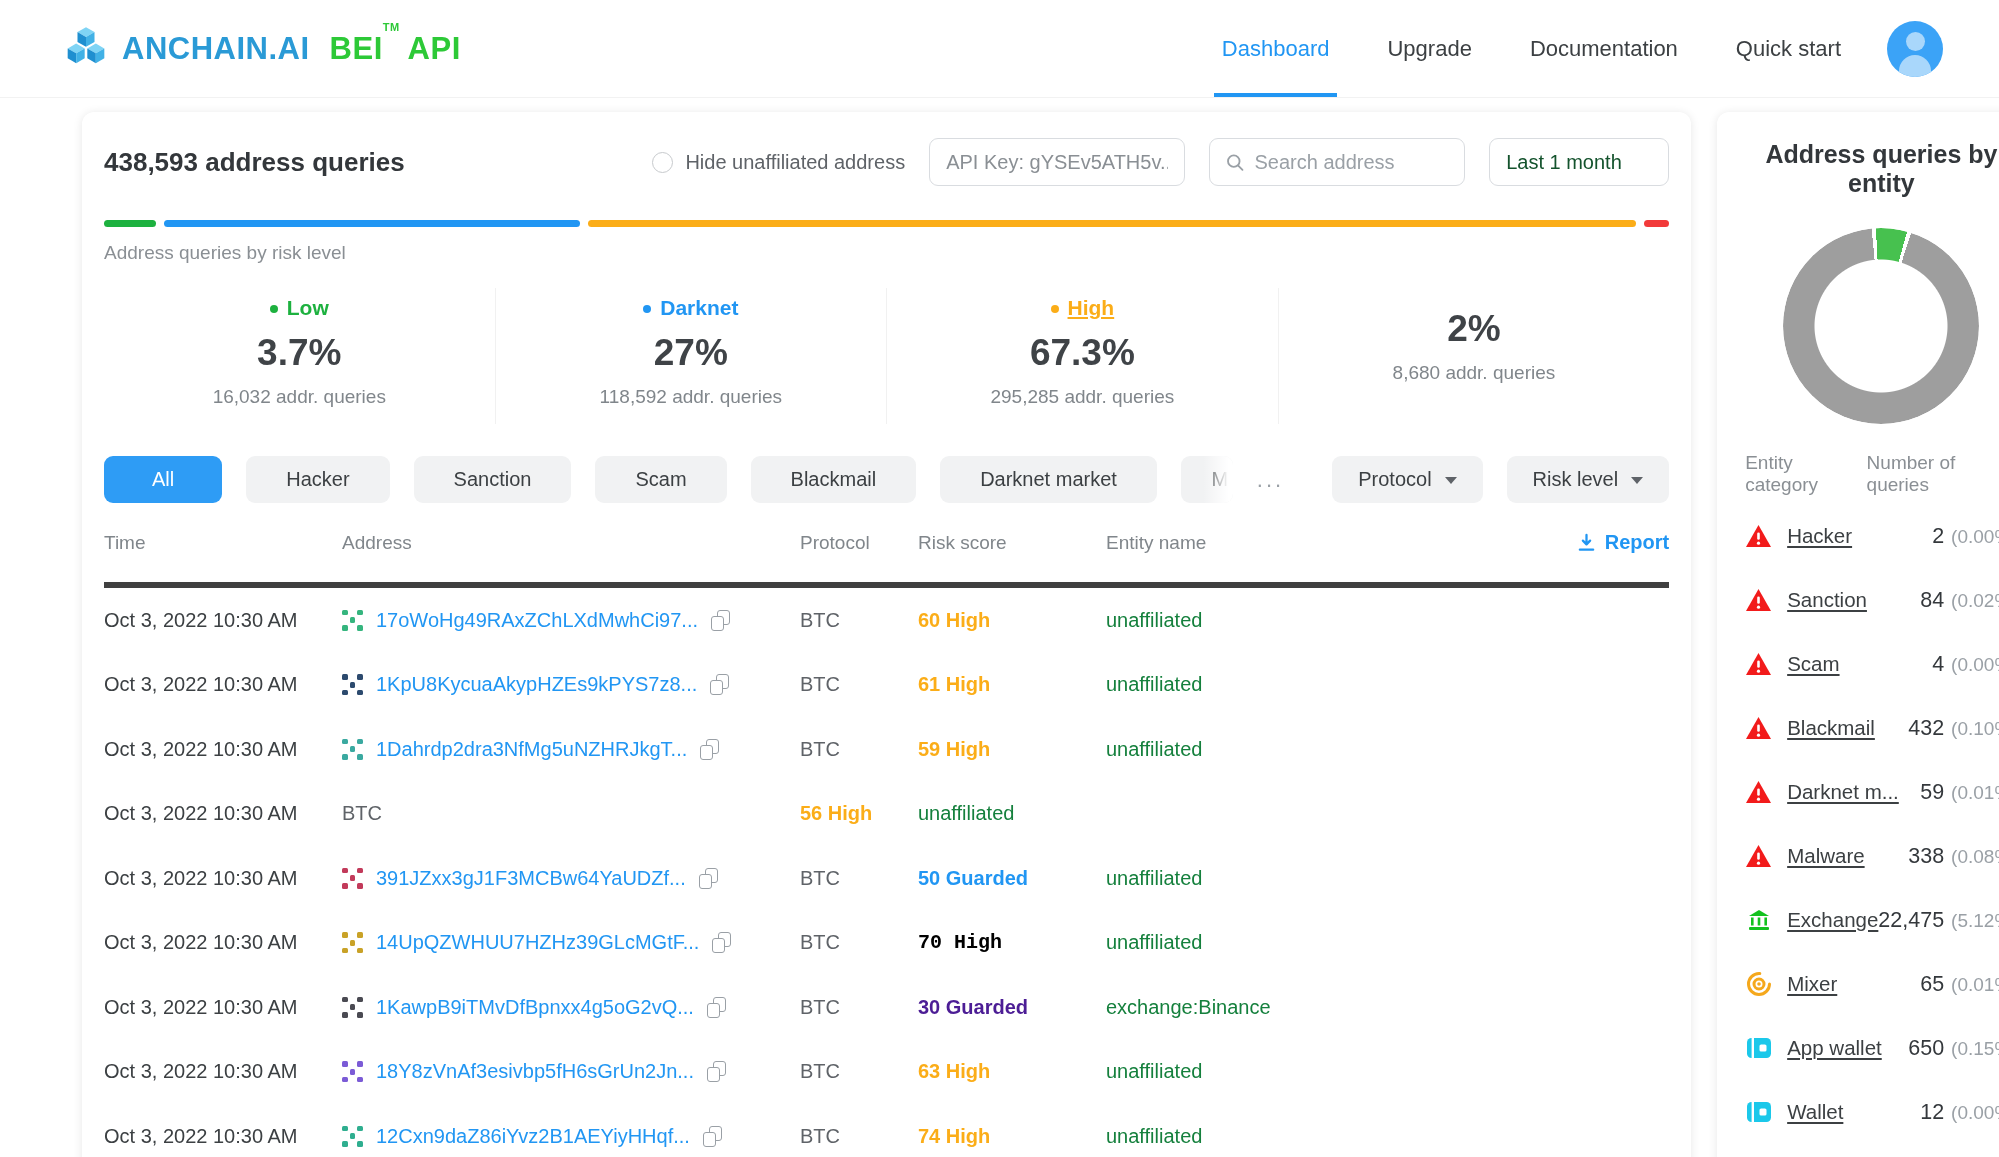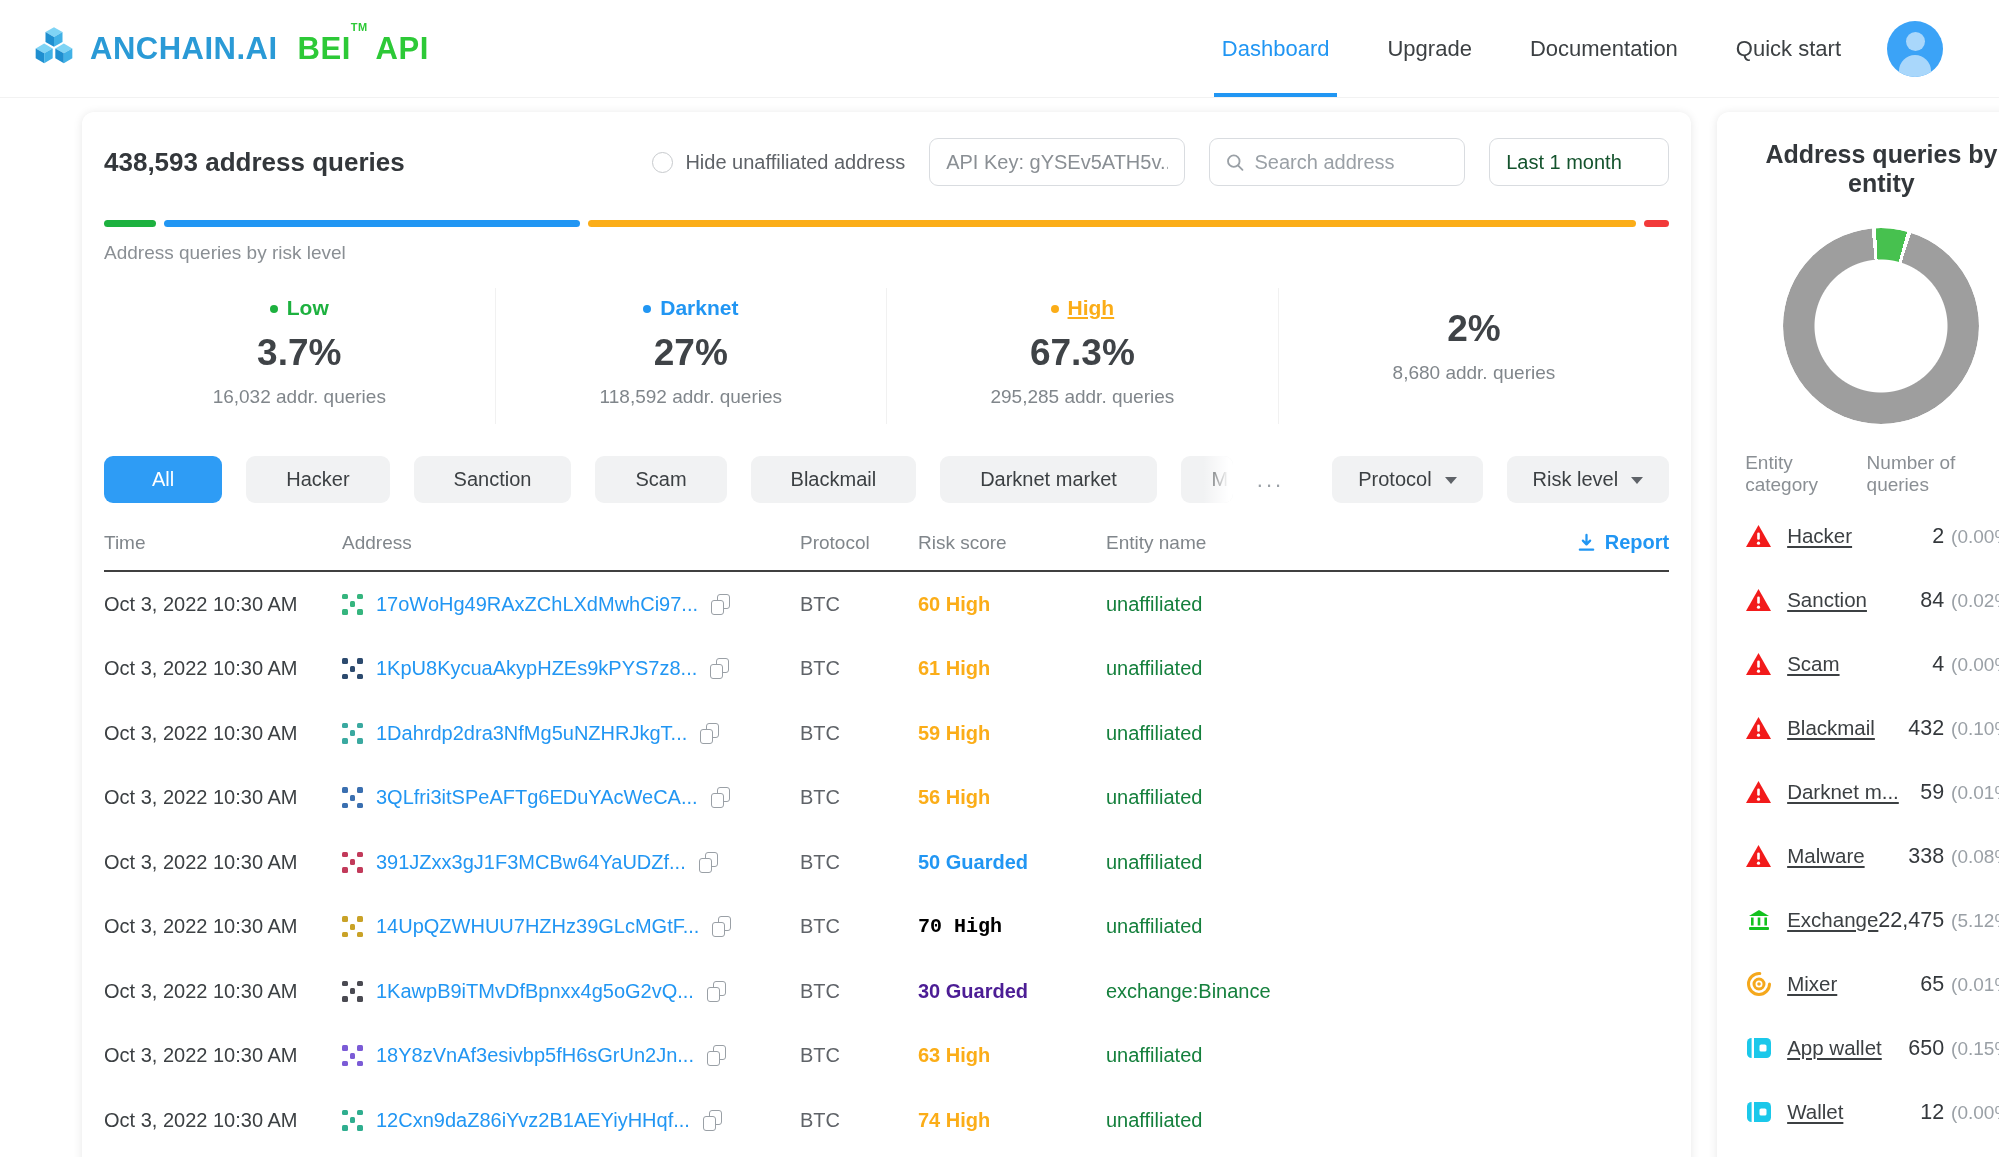--- a/index.html
+++ b/index.html
@@ -1,19 +1,19 @@
 <!DOCTYPE html>
 <html><head>
 <meta charset="utf-8">
 <style>
   *{box-sizing:border-box;margin:0;padding:0}
   body{width:1999px;height:1157px;overflow:hidden;background:#fff;color:#3c4043;
        font-family:"Liberation Sans",sans-serif}
   
-  .topnav{display:flex;align-items:center;height:98px;padding:0 56px 0 32px;
+  .topnav{display:flex;align-items:center;height:98px;padding:0 56px 0 64px;
           border-bottom:1px solid #f2f2f2;background:#fff;position:relative}
   .brand{display:flex;align-items:center;gap:14px}
   .brand-anchain{font-size:31px;font-weight:700;color:#2a9ad6;letter-spacing:.5px}
   .brand-bei{font-size:31px;font-weight:700;color:#2dc937;letter-spacing:.5px;margin-left:6px}
   .brand-tm{font-size:11px;font-weight:700;color:#2dc937;vertical-align:top;position:relative;top:-10px}
   .nav-list{margin-left:auto;display:flex;align-items:center;gap:58px;height:100%}
   .nav-item{font-size:22px;color:#3c4043;height:100%;display:flex;align-items:center;
             position:relative;cursor:pointer}
   .nav-item.active{color:#2196f3}
   .nav-item.active::after{content:"";position:absolute;left:-8px;right:-8px;bottom:0;height:4px;background:#2196f3}
@@ -67,21 +67,21 @@
   .ellipsis{color:#9aa0a6;font-size:22px;letter-spacing:3px;cursor:pointer}
   .filter-spacer{flex:1}
   .dropdown-btn{background:#f1f2f3;border:none;border-radius:9px;padding:12px 26px;font-size:20px;
        color:#3c4043;display:flex;align-items:center;gap:13px;cursor:pointer;
        font-family:"Liberation Sans",sans-serif;white-space:nowrap}
   .caret{width:0;height:0;border-left:6px solid transparent;border-right:6px solid transparent;
        border-top:7px solid #5f6368;margin-top:2px}
   
   .table{margin-top:28px}
   .thead,.trow{display:grid;grid-template-columns:238px 458px 118px 188px 1fr;align-items:center}
-  .thead{padding-bottom:16px;border-bottom:2px solid #404040;color:#80868b;font-size:19px}
+  .thead{padding-bottom:28px;border-bottom:6px solid #404040;color:#80868b;font-size:19px}
   .th-last{display:flex;justify-content:space-between;align-items:center}
   .report-link{color:#2196f3;font-weight:700;font-size:20px;display:flex;gap:9px;
        align-items:center;cursor:pointer}
   .trow{height:64.5px;font-size:20px}
   .cell-time{color:#3c4043}
   .cell-address{display:flex;align-items:center;gap:13px}
   .identicon{width:21px;height:21px;display:grid;grid-template-columns:repeat(3,1fr);
        grid-template-rows:repeat(3,1fr);gap:2px;flex:none}
   .identicon span{border-radius:1.5px}
   .addr-link{color:#2196f3;cursor:pointer;white-space:nowrap}
@@ -288,35 +288,20 @@
               </span>
               <a class="addr-link">1Dahrdp2dra3NfMg5uNZHRJkgT...</a>
               <span class="copy-icon"></span>
             </div>
             <div class="cell-protocol">BTC</div>
             <div class="cell-risk" style="color: rgb(251, 173, 24);">59 High</div>
             <div class="cell-entity">unaffiliated</div>
           </div>
           <div class="trow">
             <div class="cell-time">Oct 3, 2022 10:30 AM</div>
-            <div class="cell-address">
-              <span class="identicon">
-                <span style="background: rgb(58, 111, 176);"></span>
-                <span></span>
-                <span style="background: rgb(58, 111, 176);"></span>
-                <span></span>
-                <span style="background: rgb(58, 111, 176);"></span>
-                <span></span>
-                <span style="background: rgb(58, 111, 176);"></span>
-                <span></span>
-                <span style="background: rgb(58, 111, 176);"></span>
-              </span>
-              <a class="addr-link">3QLfri3itSPeAFTg6EDuYAcWeCA...</a>
-              <span class="copy-icon"></span>
-            </div>
             <div class="cell-protocol">BTC</div>
             <div class="cell-risk" style="color: rgb(251, 173, 24);">56 High</div>
             <div class="cell-entity">unaffiliated</div>
           </div>
           <div class="trow">
             <div class="cell-time">Oct 3, 2022 10:30 AM</div>
             <div class="cell-address">
               <span class="identicon">
                 <span style="background: rgb(194, 58, 90);"></span>
                 <span></span>

